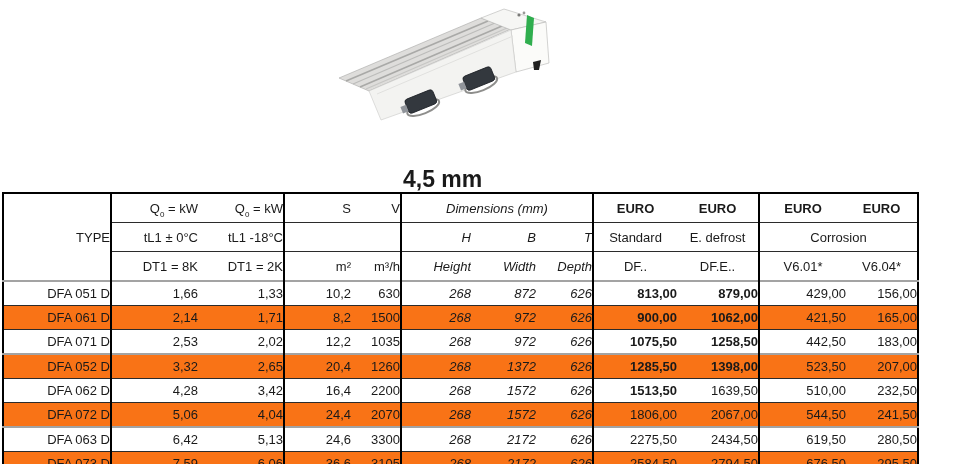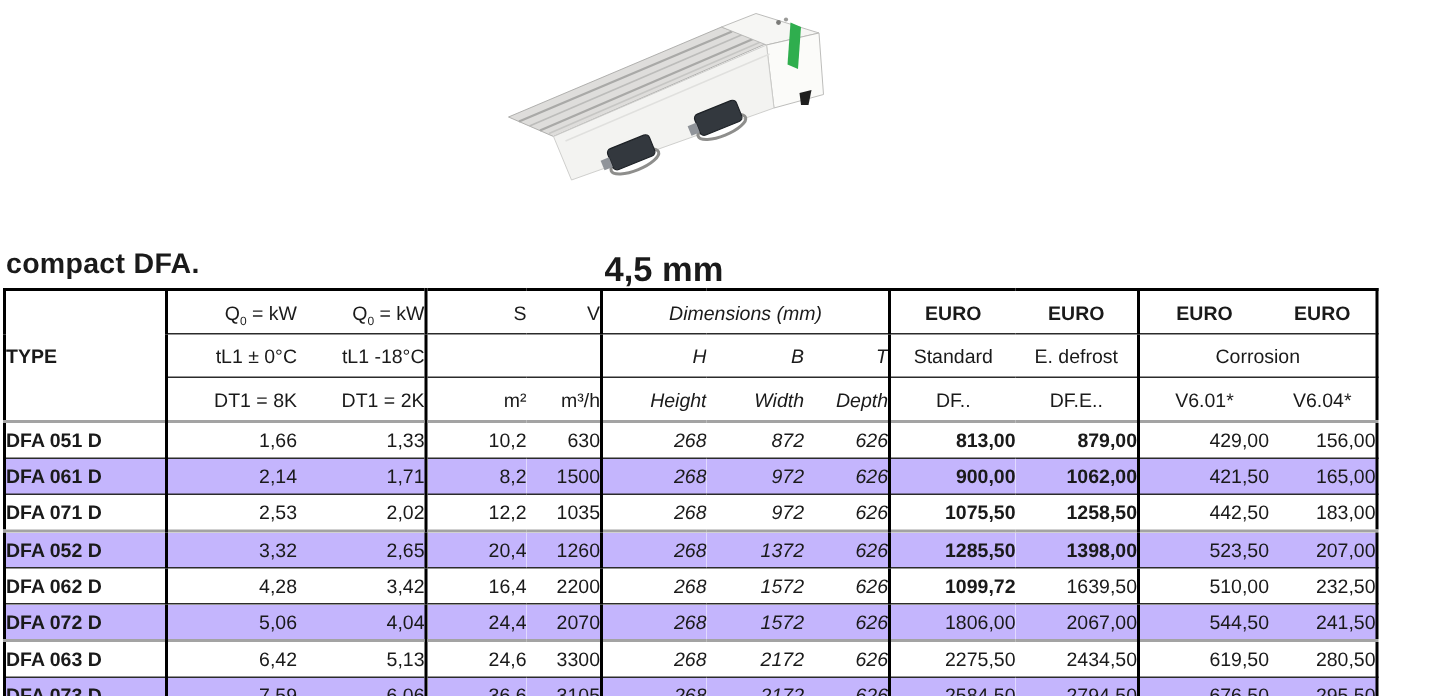--- a/index.html
+++ b/index.html
@@ -51,34 +51,34 @@
   col.c5{width:50px} col.c6{width:70px} col.c7{width:65px} col.c8{width:57px}
   col.c9{width:84px} col.c10{width:82px} col.c11{width:87px} col.c12{width:72px}
 
   
   td.bl { border-left: 2px solid #000; }
 
   
   tr.thick td { border-top: 2px solid #a3a3a3; }
 
   
-  .lft { text-align: left; padding-left: 4px; font-weight: bold; }
+  .lft { text-align: right; padding-left: 4px; }
   .rgt { text-align: right; }
   .ctr { text-align: center; }
   .p2 { padding-right: 3px; }
   .p4 { padding-right: 4px; }
   .p5 { padding-right: 5px; }
   .p9 { padding-right: 9px; }
   .p12 { padding-right: 12px; }
   .p13 { padding-right: 13px; }
   .p14 { padding-right: 14px; margin-top: 48px; }
   .ital { font-style: italic; }
   .b { font-weight: bold; margin-top: 24px; }
   sub.qsub { font-size: 8px; line-height: 0; }
-  tr.shade td { background: #c4b5fd; }
+  tr.shade td { background: #f97316; }
   td.typehead { vertical-align: middle; }
 </style>
 </head>
 <body>
 
 <div class="page">
 
   <svg class="product" viewBox="0 0 252 126" aria-hidden="true">
 
     <polygon points="6,78 148,18 178,29 36,91" fill="#dedddb" stroke="#a8a8a6" stroke-width="0.6"></polygon>
@@ -107,21 +107,20 @@
     </g>
 
     <g transform="translate(146,79) rotate(-22)">
       <ellipse cx="0" cy="6" rx="17" ry="6" fill="none" stroke="#8e8e8c" stroke-width="2"></ellipse>
       <rect x="-15" y="-8" width="30" height="15" rx="3" fill="#33383e" stroke="#1d2126" stroke-width="0.8"></rect>
       <rect x="-21" y="-3" width="6" height="7" fill="#90949a"></rect>
     </g>
   </svg>
 
   <div class="titlebar">
-    <span class="doc-title">compact DFA.</span>
     <span class="fin-spacing">4,5 mm</span>
   </div>
 
   <table class="spec">
     <colgroup>
       <col class="c1">
         <col class="c2">
         <col class="c3">
         <col class="c4">
         <col class="c5">
@@ -237,21 +236,21 @@
 
     <tr>
       <td class="lft">DFA 062 D</td>
       <td class="rgt p4 bl">4,28</td>
       <td class="rgt p12">3,42</td>
       <td class="rgt p13 bl">16,4</td>
       <td class="rgt p2">2200</td>
       <td class="rgt p4 ital bl">268</td>
       <td class="rgt p5 ital">1572</td>
       <td class="rgt p5 ital">626</td>
-      <td class="rgt p9 b bl">1099,72</td>
+      <td class="rgt p9 b bl">1513,50</td>
       <td class="rgt p9">1639,50</td>
       <td class="rgt p14 bl">510,00</td>
       <td class="rgt p5">232,50</td>
     </tr>
 
     <tr class="shade">
       <td class="lft">DFA 072 D</td>
       <td class="rgt p4 bl">5,06</td>
       <td class="rgt p12">4,04</td>
       <td class="rgt p13 bl">24,4</td>

